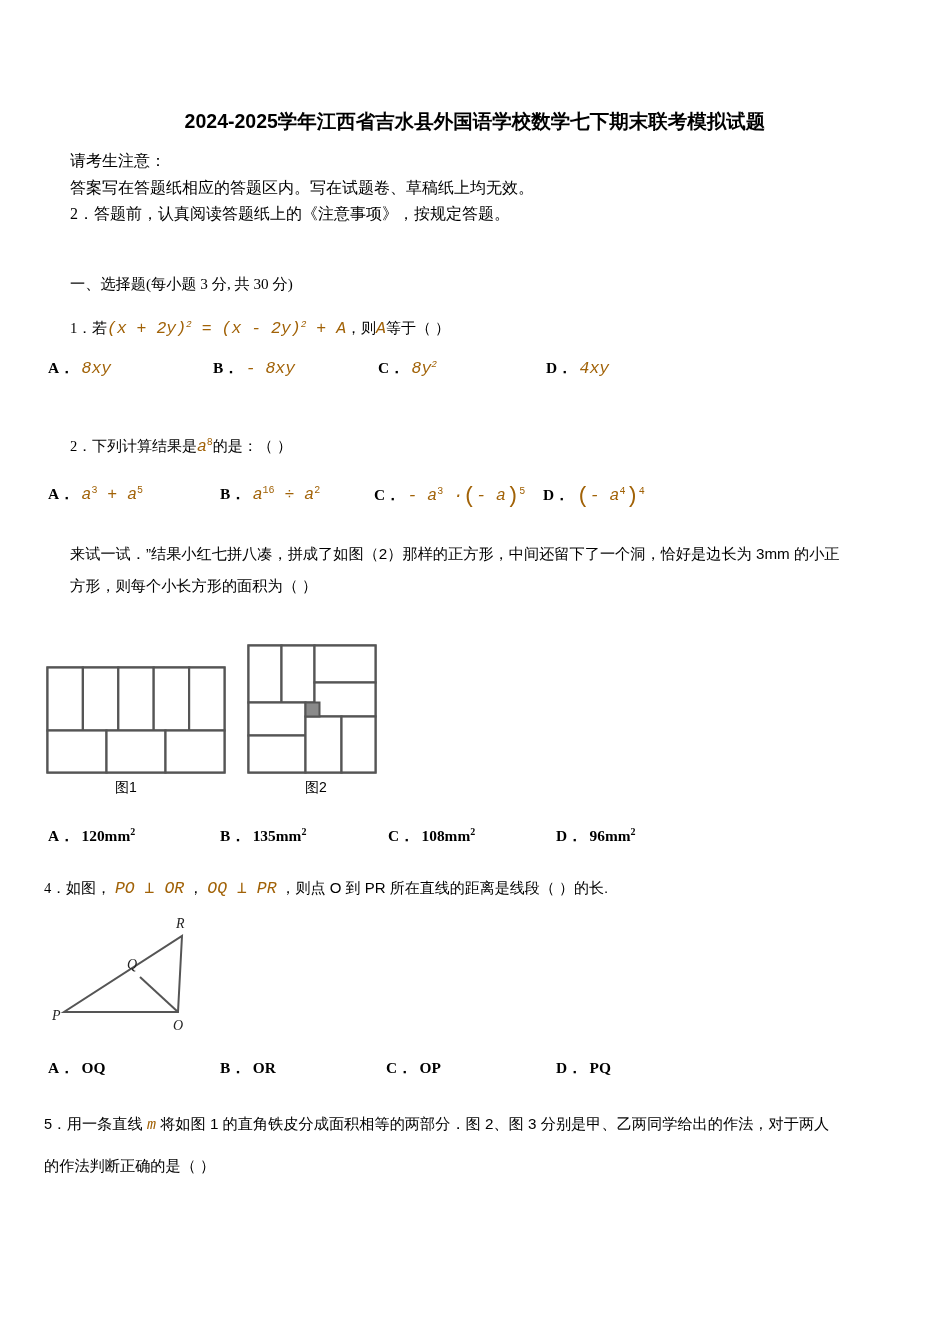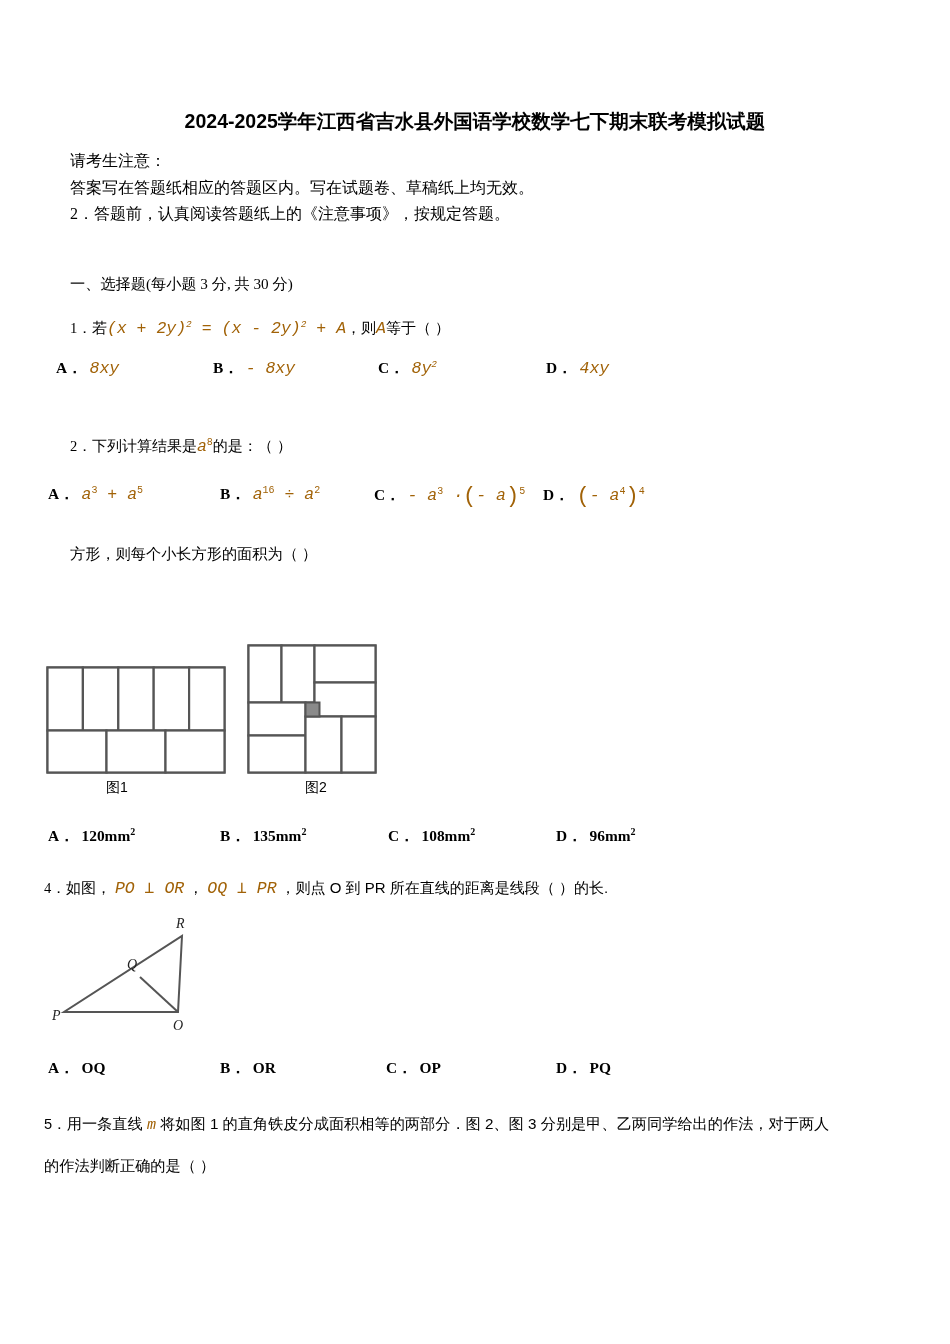--- a/index.html
+++ b/index.html
@@ -144,21 +144,21 @@
     <p>2．答题前，认真阅读答题纸上的《注意事项》，按规定答题。</p>
   </div>
 
   <div class="section-head">一、选择题(每小题 3 分, 共 30 分)</div>
 
   <div class="qline" style="left:70px; top:310px;">
     <span class="qnum">1．</span><span class="cjk">若</span><span class="m"><span>(x + 2y)</span><span class="sup">2</span><span> = (x - 2y)</span><span class="sup">2</span><span> + A</span></span><span class="cjk">，则</span><span class="m">A</span><span class="cjk">等于（    ）</span>
   </div>
 
   <div class="opts" style="left:48px; top:358px;">
-    <div class="opt" style="left:8px;">
+    <div class="opt" style="left:0px;">
       <span class="lab">A．</span><span class="m val"><span>8xy</span><span class="sup"></span></span>
     </div>
     <div class="opt" style="left:165px;">
       <span class="lab">B．</span><span class="m val"><span>- 8xy</span><span class="sup"></span></span>
     </div>
     <div class="opt" style="left:330px;">
       <span class="lab">C．</span><span class="m val"><span>8y</span><span class="sup">2</span></span>
     </div>
     <div class="opt" style="left:498px;">
       <span class="lab">D．</span><span class="m val"><span>4xy</span><span class="sup"></span></span>
@@ -178,20 +178,21 @@
     </div>
     <div class="opt" style="left:326px;">
       <span class="lab">C．</span><span class="m val">- a<span class="sup-n">3</span> ·<span class="big-paren">(</span>- a<span class="big-paren">)</span><span class="sup-n">5</span></span>
     </div>
     <div class="opt" style="left:495px;">
       <span class="lab">D．</span><span class="m val"><span class="big-paren">(</span>- a<span class="sup-n">4</span><span class="big-paren">)</span><span class="sup-n">4</span></span>
     </div>
   </div>
 
   <div class="qpara" style="left:70px; top:538px; width:820px;">
+    <div>来试一试．”结果小红七拼八凑，拼成了如图（2）那样的正方形，中间还留下了一个洞，恰好是边长为 3mm 的小正</div>
     <div>方形，则每个小长方形的面积为（        ）</div>
   </div>
 
   <div class="fig-wrap" style="left:46px; top:666px;">
     <svg width="180" height="108" viewBox="0 0 180 108">
       <g fill="#ffffff" stroke="#555555" stroke-width="2.2">
 
         <rect x="1.5" y="1.5" width="177" height="105"></rect>
 
         <rect x="1.5" y="1.5" width="35.4" height="63"></rect>
@@ -199,21 +200,21 @@
         <rect x="72.3" y="1.5" width="35.4" height="63"></rect>
         <rect x="107.7" y="1.5" width="35.4" height="63"></rect>
         <rect x="143.1" y="1.5" width="35.4" height="63"></rect>
 
         <rect x="1.5" y="64.5" width="59" height="42"></rect>
         <rect x="60.5" y="64.5" width="59" height="42"></rect>
         <rect x="119.5" y="64.5" width="59" height="42"></rect>
       </g>
     </svg>
   </div>
-  <div class="fig-caption" style="left:106px; top:779px;">图1</div>
+  <div class="fig-caption" style="left:115px; top:779px;">图1</div>
 
   <div class="fig-wrap" style="left:247px; top:644px;">
     <svg width="130" height="130" viewBox="0 0 130 130">
       <g fill="#ffffff" stroke="#555555" stroke-width="2.2">
 
         <rect x="1.5" y="1.5" width="127" height="127"></rect>
 
         <rect x="1.5" y="1.5" width="33" height="57"></rect>
         <rect x="34.5" y="1.5" width="33" height="57"></rect>
 

